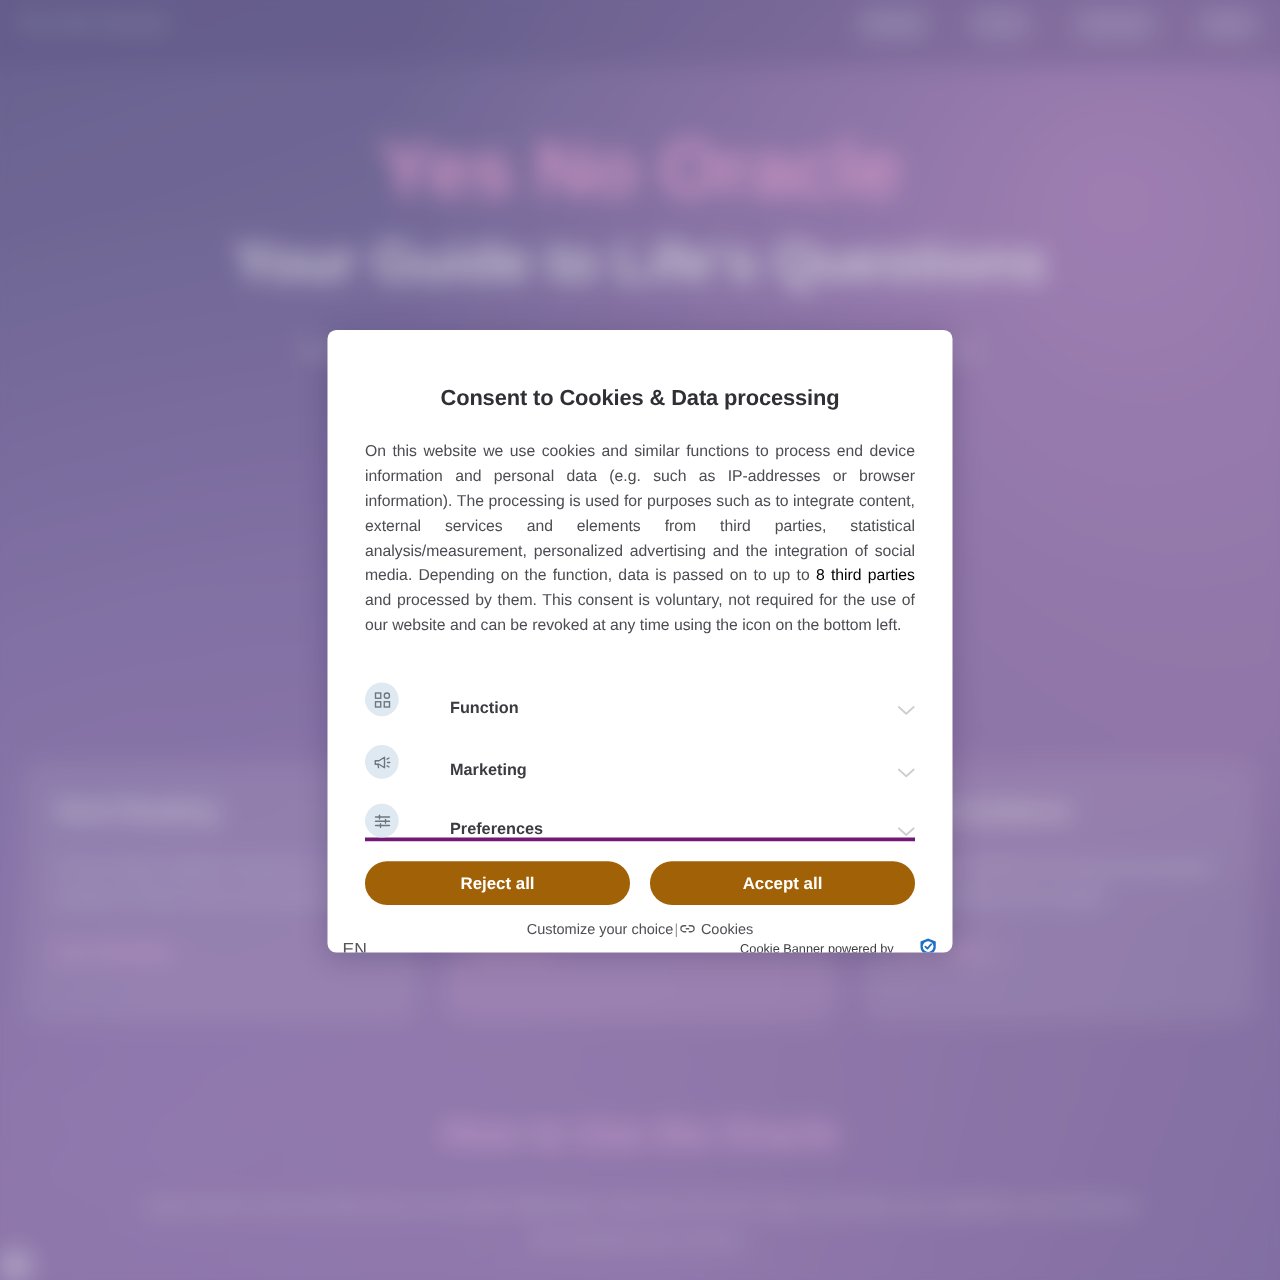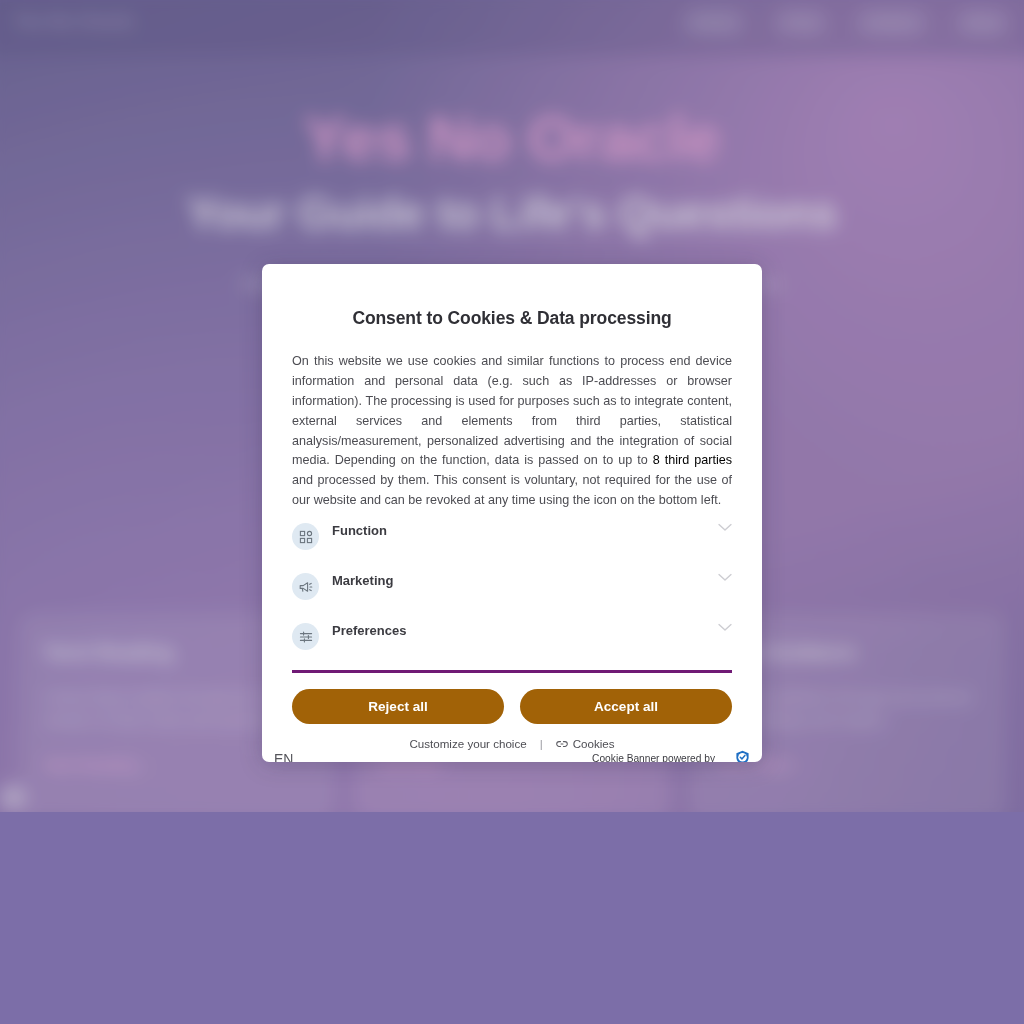--- a/index.html
+++ b/index.html
@@ -10,21 +10,21 @@
     overflow: hidden;
     font-family: "Liberation Sans", sans-serif;
     background: #7c6ea8;
   }
 
   
   #page-root {
     position: absolute;
     inset: 0;
     width: 1024px;
-    height: 812px;
+    height: 1024px;
     overflow: hidden;
   }
 
   #bg-page {
     position: absolute;
     inset: 0;
     filter: blur(9px) saturate(0.92);
     transform: scale(1.03);
     transform-origin: center;
   }
@@ -212,24 +212,25 @@
     color: #000000;
     text-decoration: none;
   }
 
   
   .cat-list {
     margin-top: 12px;
   }
   .cat-row {
     display: flex;
-    align-items: flex-start;
+    align-items: flex-end;
     height: 50px;
     border-bottom: 1px solid #ececec;
     cursor: pointer;
+    gap: 28px;
   }
   .cat-row:first-child { border-top: 0; }
   .cat-row:nth-child(1), .cat-row:nth-child(2) { border-bottom: 0; }
   .cat-row:nth-child(3) { border-bottom: 3px solid #701a75; }
 
   .cat-icon {
     width: 27px; height: 27px;
     border-radius: 50%;
     background: #dfe9f2;
     display: flex;
@@ -268,21 +269,21 @@
     font-weight: 700;
     cursor: pointer;
   }
 
   
   .foot-links {
     margin-top: 13px;
     display: flex;
     align-items: center;
     justify-content: center;
-    gap: 13px;
+    gap: 1px;
     font-size: 11.6px;
     color: #4e4e54;
   }
   .foot-links .sep { color: #9a9aa0; }
   .foot-link { cursor: pointer; white-space: nowrap; }
   .foot-cookies {
     display: flex;
     align-items: center;
     gap: 5px;
     cursor: pointer;

